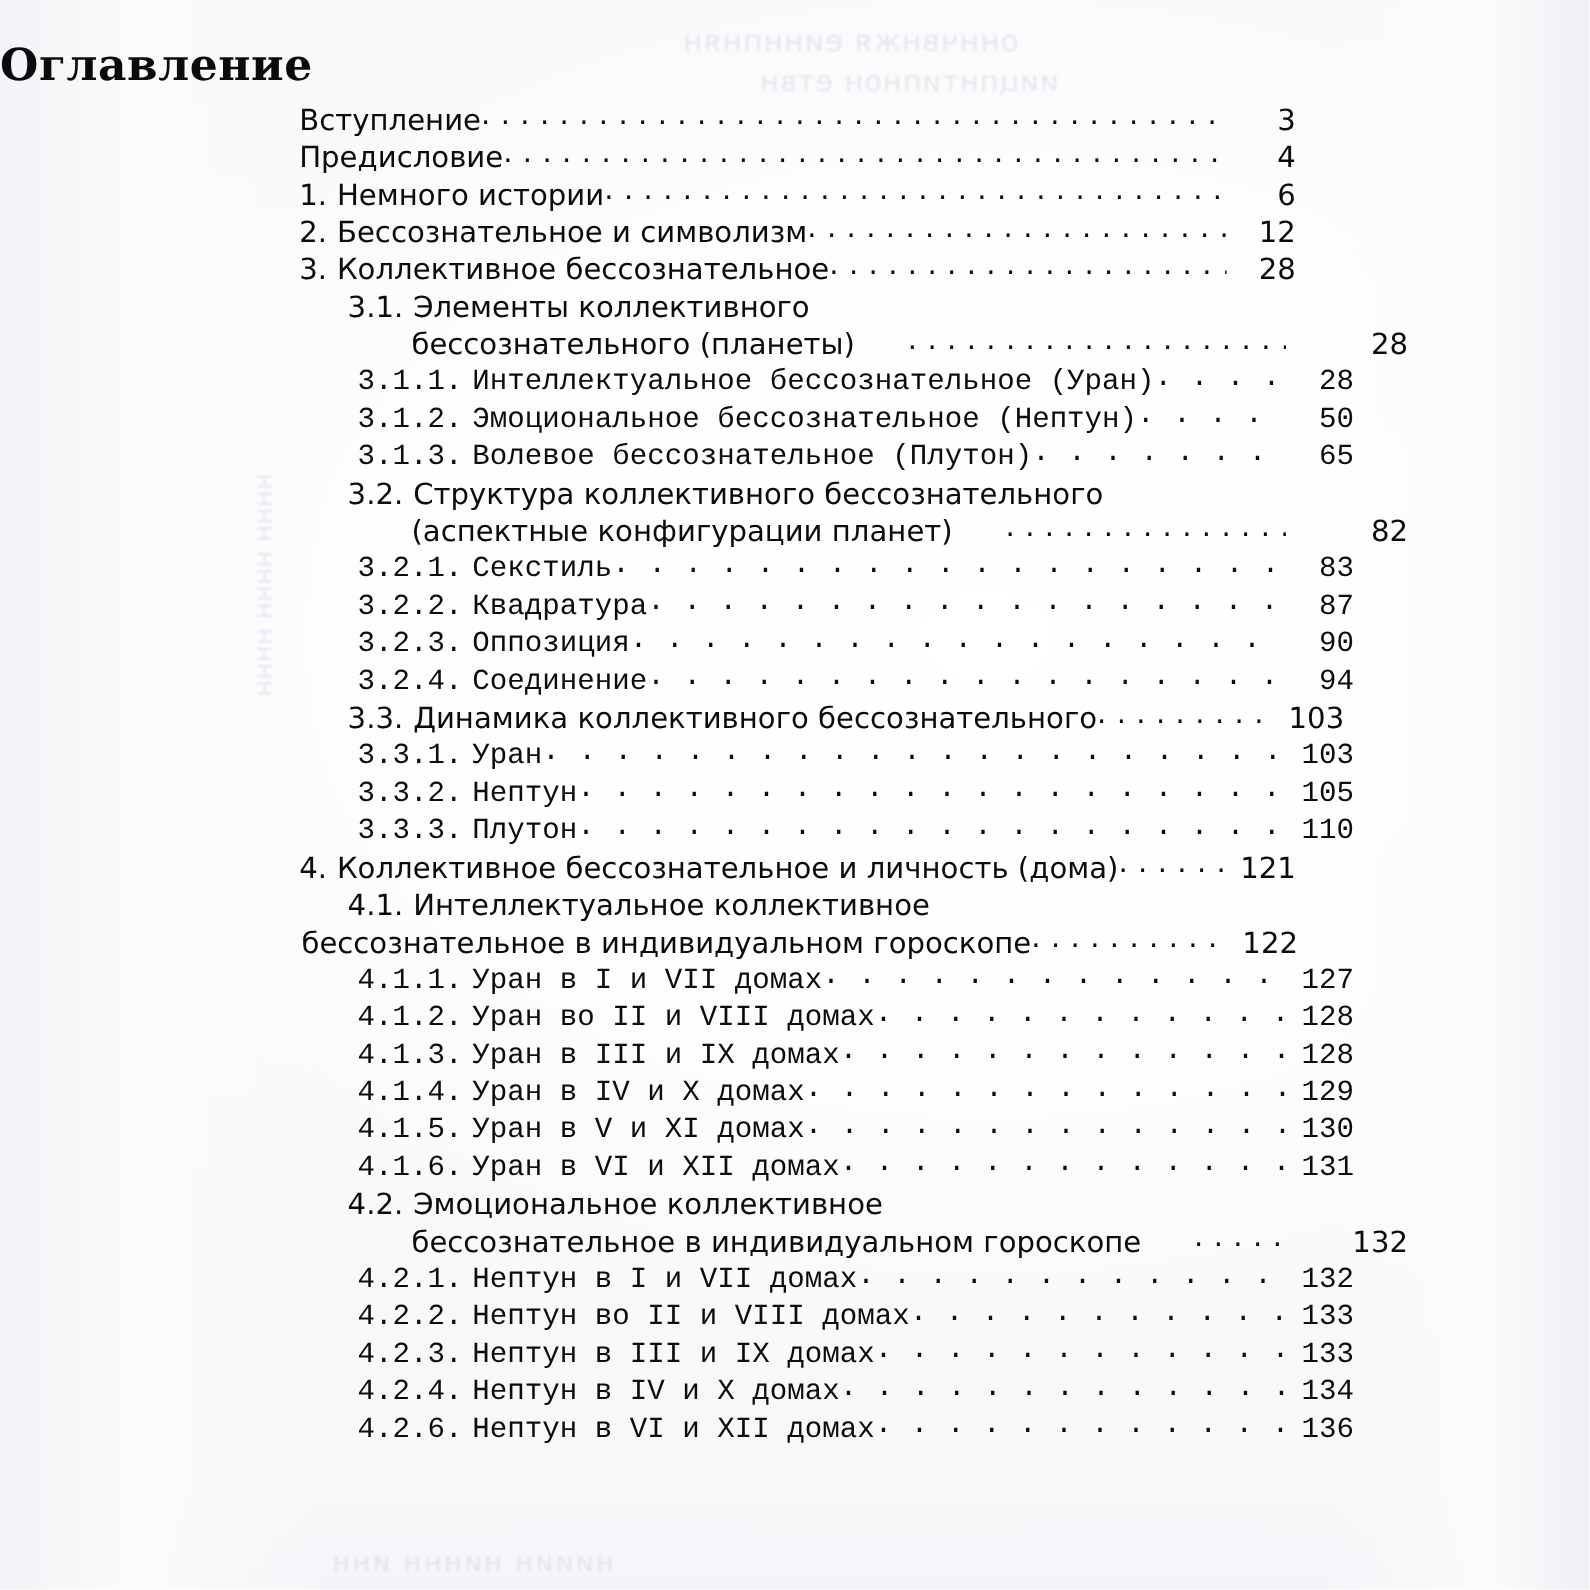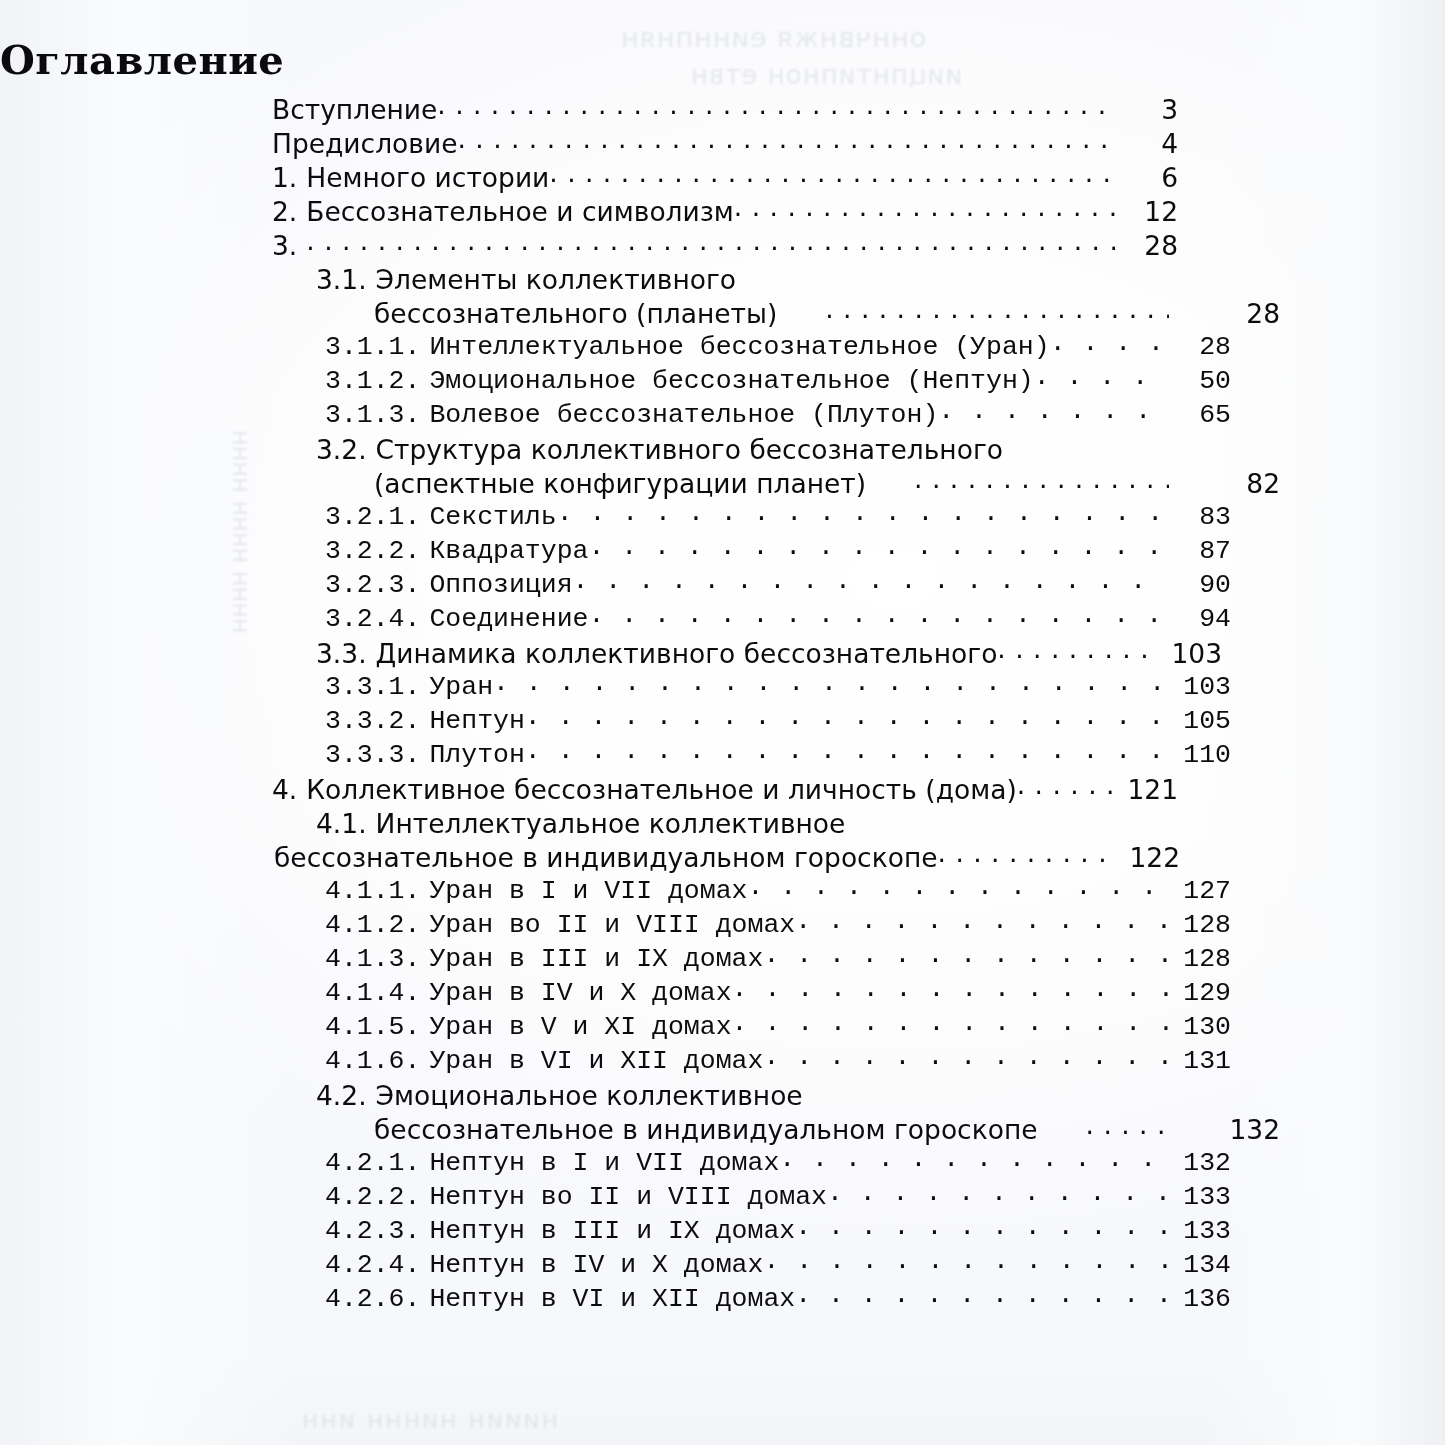--- a/index.html
+++ b/index.html
@@ -163,20 +163,21 @@
           <span class="page">6</span>
         </div>
         <div class="row i1">
           <span class="num">2.</span>
           <span class="txt">Бессознательное  и  символизм</span>
           <span class="lead"></span>
           <span class="page">12</span>
         </div>
         <div class="row i1">
           <span class="num">3.</span>
+          <span class="txt">Коллективное  бессознательное</span>
           <span class="lead"></span>
           <span class="page">28</span>
         </div>
         <div class="row i2">
           <span class="num">3.1.</span>
           <span class="txt">Элементы  коллективного</span>
           <span class="lead none"></span>
           <span class="page blank"></span>
         </div>
         <div class="row i2c cont">

